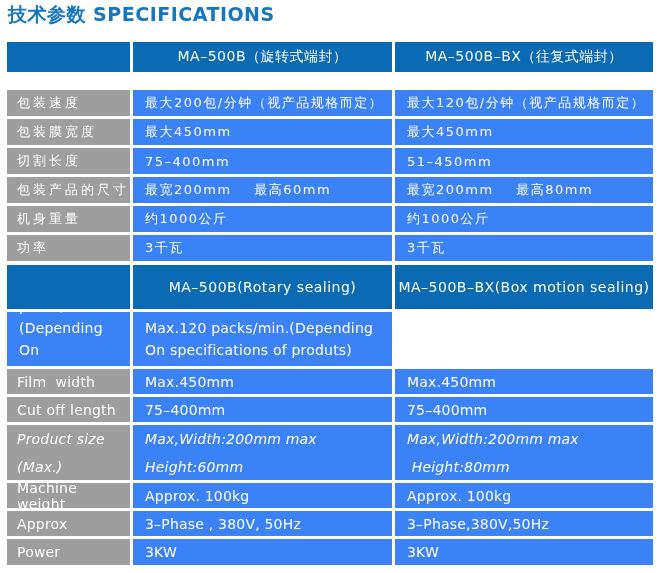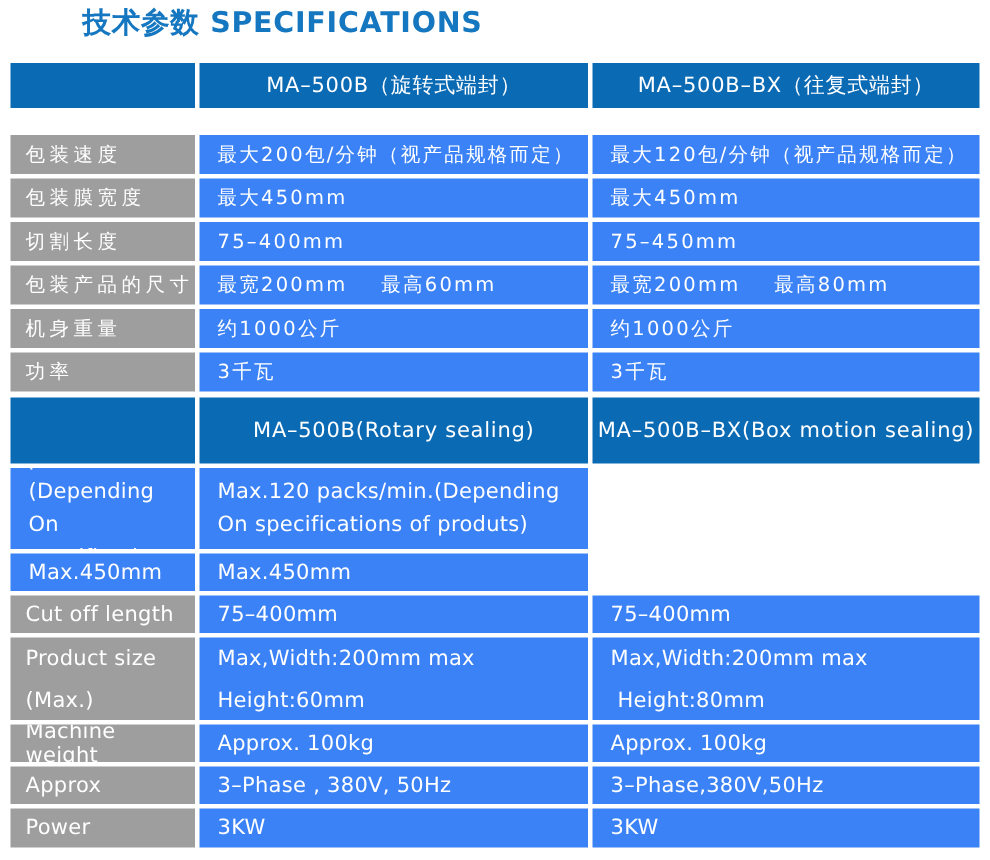--- a/index.html
+++ b/index.html
@@ -7,21 +7,20 @@
     position:relative;
     width:660px;height:573px;
     background:#ffffff;
     font-family:"DejaVu Sans","Liberation Sans",sans-serif;
     overflow:hidden;
   }
   .page-title{
     position:absolute;left:8px;top:2px;
     font-size:19px;font-weight:bold;letter-spacing:0.5px;
     color:#1577c0;
-    margin-left:47px;
   }
   .spec-table{
     position:absolute;left:7px;top:42px;
     width:646px;
   }
   .row{
     display:grid;
     grid-template-columns:123px 259px 258px;
     column-gap:3px;
     margin-bottom:3px;
@@ -53,21 +52,21 @@
     font-size:14px;
     letter-spacing:0.5px;
   }
   .h-header1 .cell{height:30px;}
   .h-header1{margin-bottom:18px;}
   .h-header2 .cell{height:44px;}
   .h-header2{margin-top:4px;}
   .h-std .cell{height:26px;}
   .h-std-en .cell{height:25px;}
   .h-speed .cell{height:54px;line-height:22px;}
-  .h-product .cell{height:55px;line-height:28px;}
+  .h-product .cell{height:55px;line-height:28px;font-style:italic;}
   .h-product .cell.label{align-items:center;}
 </style>
 </head>
 <body>
 
 <div class="page">
 
   <div class="page-title">技术参数 SPECIFICATIONS</div>
 
   <div class="spec-table">
@@ -86,21 +85,21 @@
 
     <div class="row h-std cn">
       <div class="cell label">包装膜宽度</div>
       <div class="cell value">最大450mm</div>
       <div class="cell value">最大450mm</div>
     </div>
 
     <div class="row h-std cn">
       <div class="cell label">切割长度</div>
       <div class="cell value">75–400mm</div>
-      <div class="cell value">75–450mm</div>
+      <div class="cell value">51–450mm</div>
     </div>
 
     <div class="row h-std cn">
       <div class="cell label">包装产品的尺寸</div>
       <div class="cell value">最宽200mm    最高60mm</div>
       <div class="cell value">最宽200mm    最高80mm</div>
     </div>
 
     <div class="row h-std cn">
       <div class="cell label">机身重量</div>
@@ -122,20 +121,21 @@
     </div>
 
     <div class="row h-speed en">
       <div class="cell value">Max.200 packs/min.(Depending
 On specifications of produts)</div>
       <div class="cell value">Max.120 packs/min.(Depending
 On specifications of produts)</div>
     </div>
 
     <div class="row h-std-en en">
+      <div class="cell label">Film  width</div>
       <div class="cell value">Max.450mm</div>
       <div class="cell value">Max.450mm</div>
     </div>
 
     <div class="row h-std-en en">
       <div class="cell label">Cut off length</div>
       <div class="cell value">75–400mm</div>
       <div class="cell value">75–400mm</div>
     </div>
 

